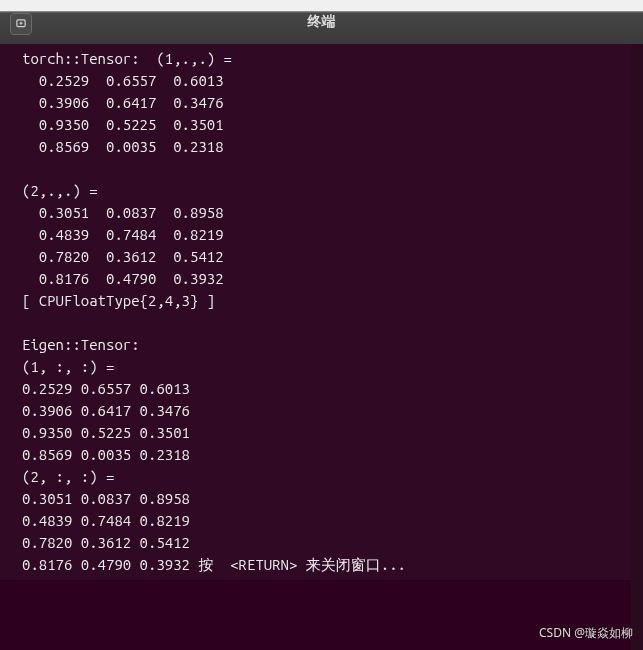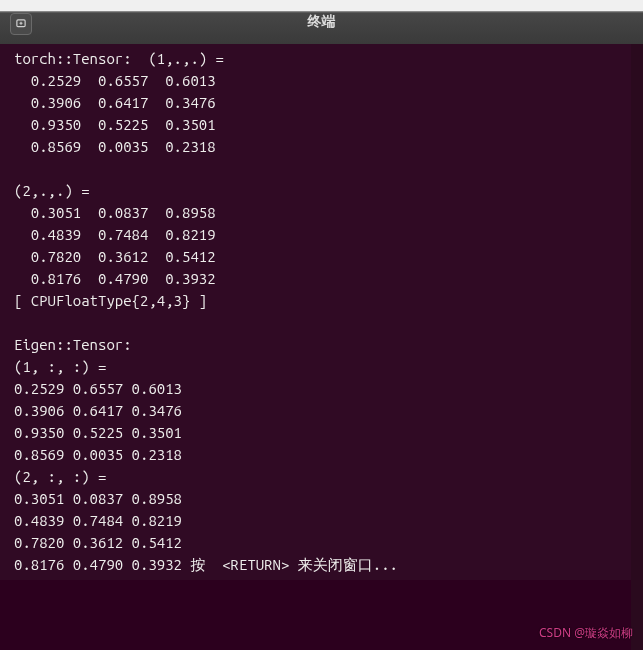--- a/index.html
+++ b/index.html
@@ -50,39 +50,39 @@
       position: absolute;
       left: 50%;
       transform: translateX(-50%);
       color: #dcdcdc;
       font-family: "Ubuntu", "Noto Sans", sans-serif;
       font-size: 14px;
       font-weight: bold;
     }
     .terminal-body {
       background: #300a24;
-      padding: 4px 8px 4px 14px;
+      padding: 4px 8px 4px 22px;
       font-size: 15px;
       line-height: 22px;
       white-space: pre;
       color: #eeeeec;
     }
     .scrollbar-track {
       position: absolute;
       right: 0;
       top: 44px;
       bottom: 0;
       width: 12px;
       background: #2a0a1e;
     }
     .watermark {
       position: absolute;
       right: 10px;
       bottom: 8px;
-      color: #ec4899;
+      color: #ffffff;
       font-family: "Noto Sans", sans-serif;
       font-size: 12px;
       opacity: 0.85;
       text-shadow: 0 0 2px #000;
     }
   </style>
 </head>
 <body>
 
 <div class="fragment-top"></div>

